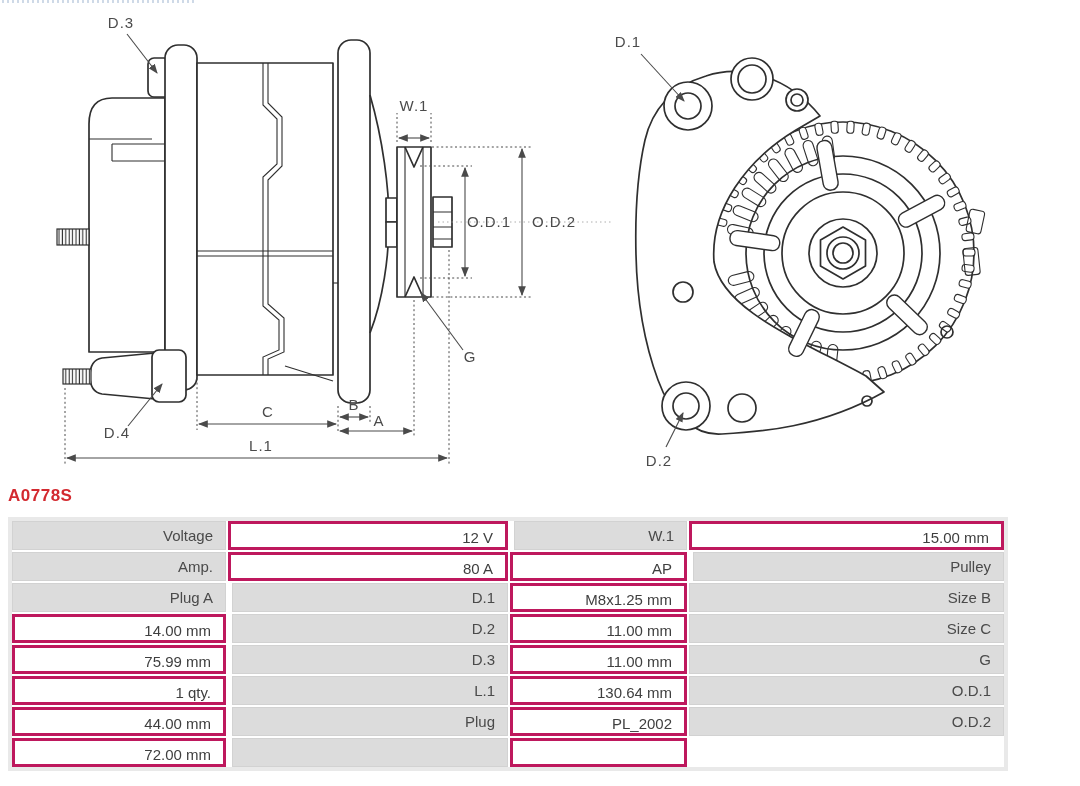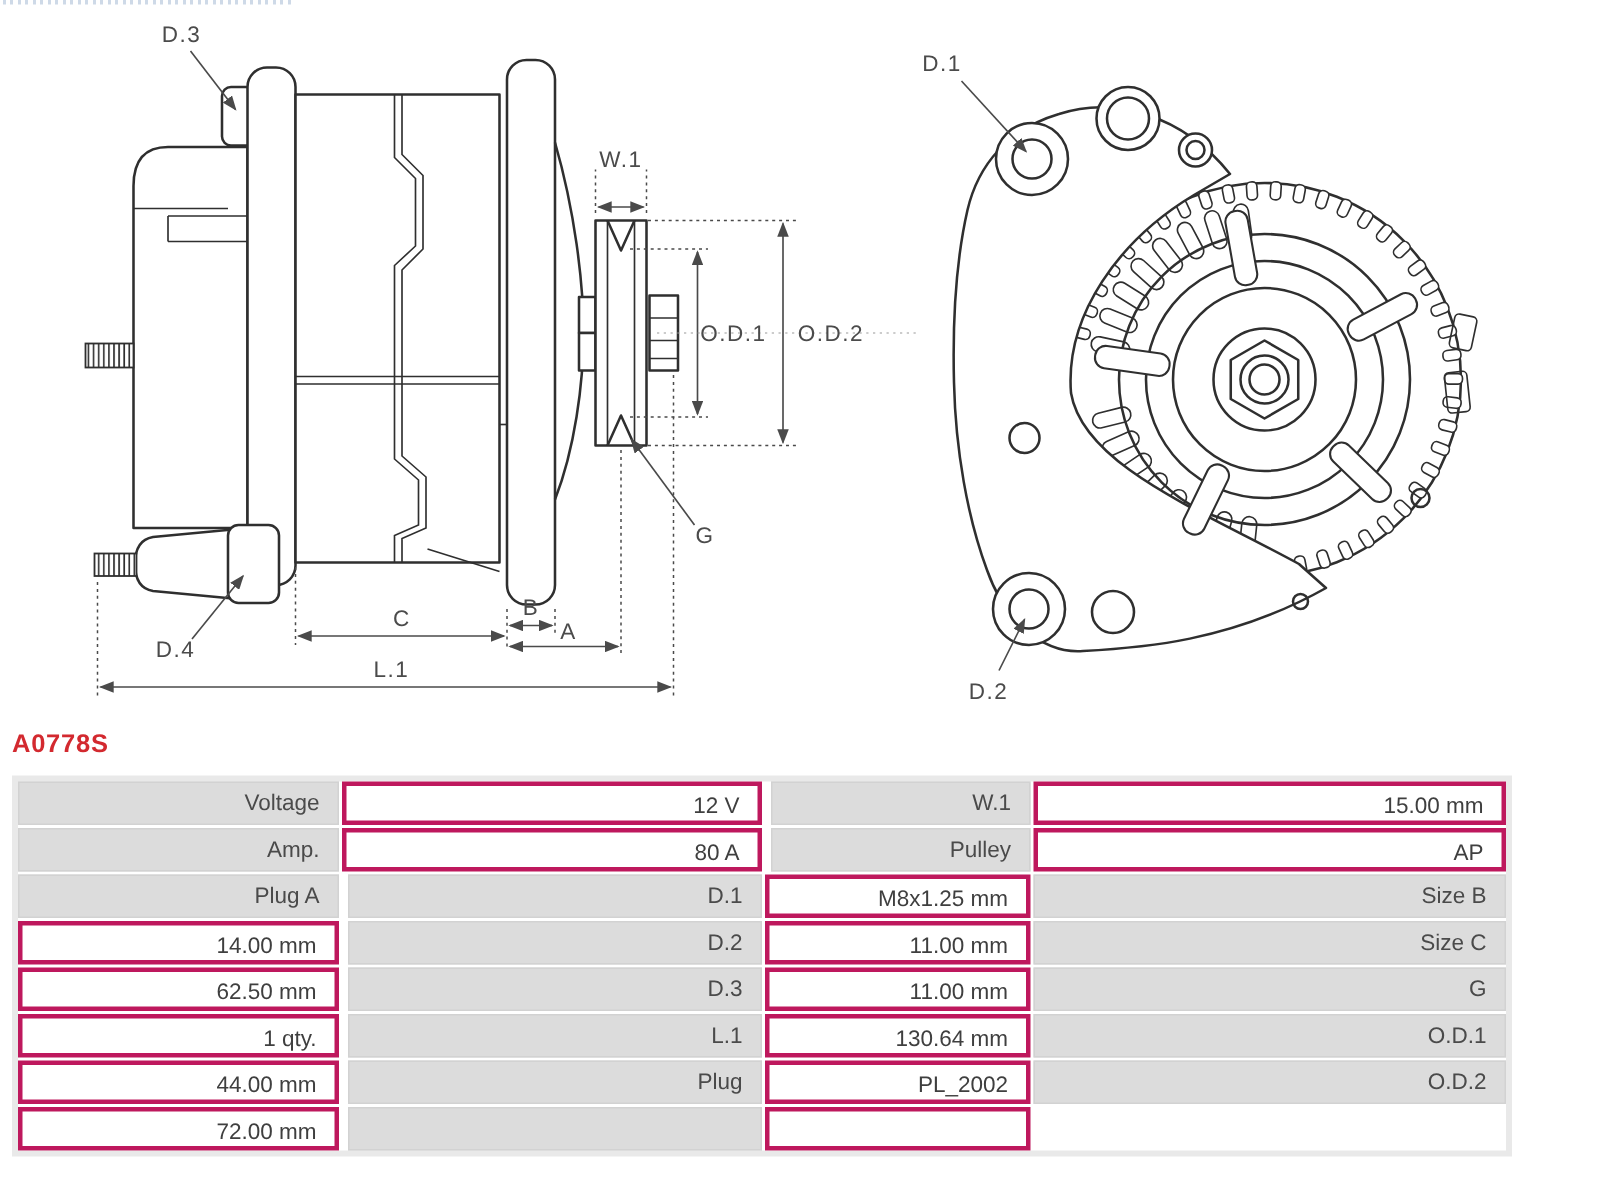--- a/index.html
+++ b/index.html
@@ -230,34 +230,34 @@
 <div class="part-number">A0778S</div>
 
 <div class="spec">
   <div class="cell label">Voltage</div>
   <div class="cell value">12 V</div>
   <div class="cell label r2">W.1</div>
   <div class="cell value">15.00 mm</div>
 
   <div class="cell label">Amp.</div>
   <div class="cell value">80 A</div>
+  <div class="cell value">AP</div>
   <div class="cell label r2">Pulley</div>
-  <div class="cell value">AP</div>
 
   <div class="cell label">Plug A</div>
   <div class="cell label r2">D.1</div>
   <div class="cell value">M8x1.25 mm</div>
 
   <div class="cell label">Size B</div>
   <div class="cell value">14.00 mm</div>
   <div class="cell label r2">D.2</div>
   <div class="cell value">11.00 mm</div>
 
   <div class="cell label">Size C</div>
-  <div class="cell value">62.50 mm</div>
+  <div class="cell value">75.99 mm</div>
   <div class="cell label r2">D.3</div>
   <div class="cell value">11.00 mm</div>
 
   <div class="cell label">G</div>
   <div class="cell value">1 qty.</div>
   <div class="cell label r2">L.1</div>
   <div class="cell value">130.64 mm</div>
 
   <div class="cell label">O.D.1</div>
   <div class="cell value">44.00 mm</div>

